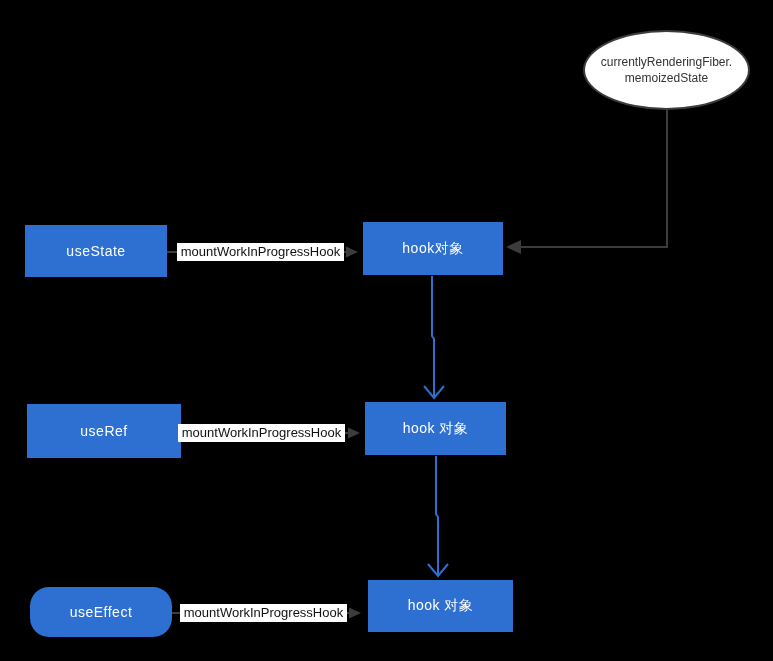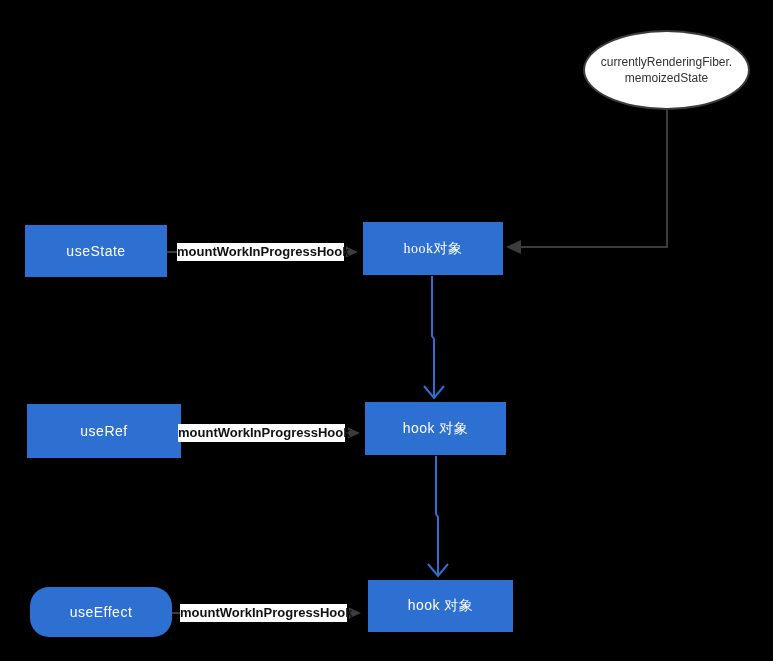--- a/index.html
+++ b/index.html
@@ -30,40 +30,39 @@
     display:flex;align-items:center;justify-content:center;
     font-size:14px;
     letter-spacing:0.5px;
   }
   .edge-label{
     position:absolute;z-index:2;
     background:var(--label_bg);
     color:var(--label_text);
     font-size:13px;
     line-height:18px;
-    text-align:right;
+    text-align:center;
     white-space:nowrap;
-    font-weight:bold;
   }
   .ellipse{
     position:absolute;z-index:2;
     left:583px;top:30px;width:163px;height:76px;
     background:var(--ellipse_fill);
     border:2px solid var(--ellipse_border);
     border-radius:50%;
     display:flex;flex-direction:column;align-items:center;justify-content:center;
     color:var(--ellipse_text);
     font-size:12px;line-height:16px;
     text-align:center;
   }
   
   .n-usestate{left:25px;top:225px;width:142px;height:52px;}
   .n-useref  {left:27px;top:404px;width:154px;height:54px;}
   .n-useeffect{left:30px;top:587px;width:142px;height:50px;border-radius:19px;}
-  .n-hook1{left:363px;top:222px;width:140px;height:53px;font-family:Liberation Serif, serif;}
+  .n-hook1{left:363px;top:222px;width:140px;height:53px;}
   .n-hook2{left:365px;top:402px;width:141px;height:53px;}
   .n-hook3{left:368px;top:580px;width:145px;height:52px;}
   .l-1{left:177px;top:243px;width:167px;height:18px;}
   .l-2{left:178px;top:424px;width:167px;height:18px;}
   .l-3{left:180px;top:604px;width:167px;height:18px;}
 </style>
 </head>
 <body>
 
 <div class="canvas">

